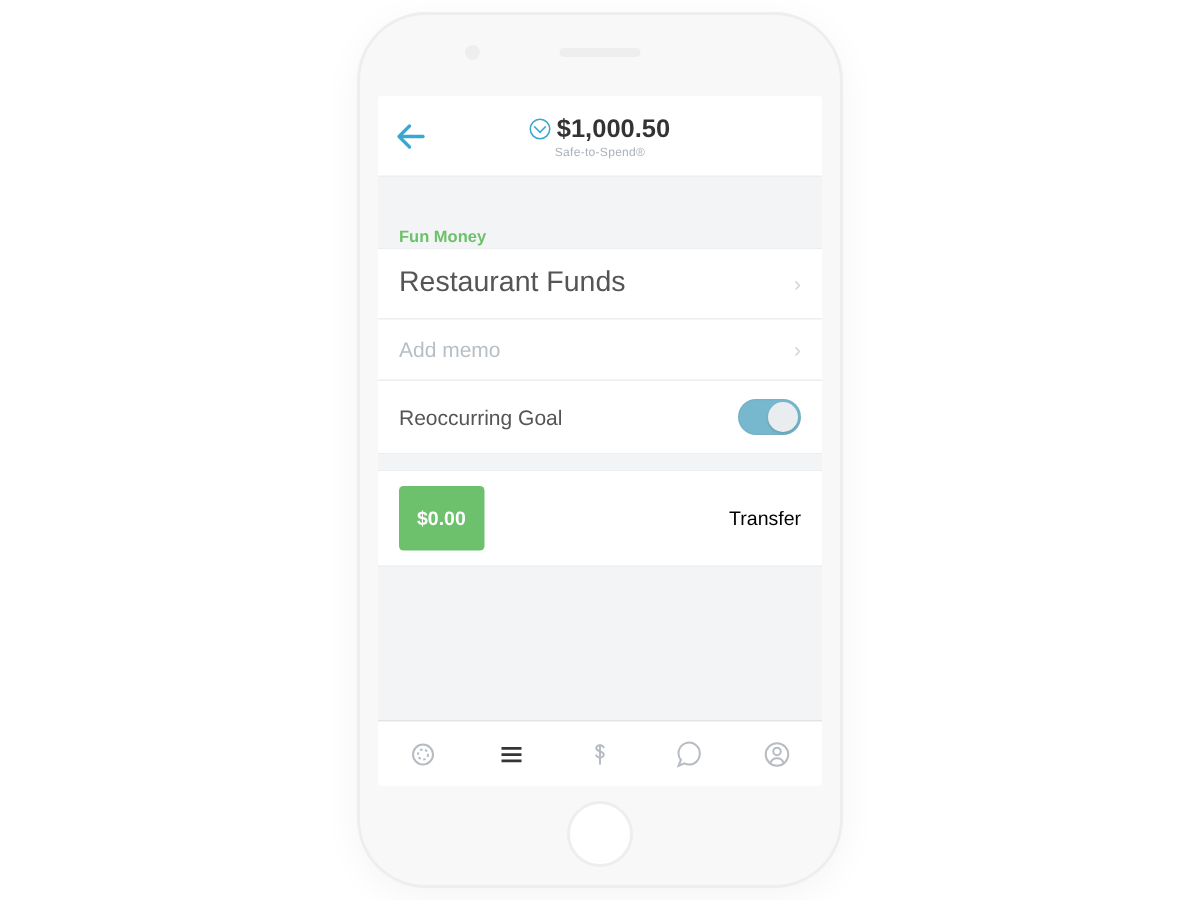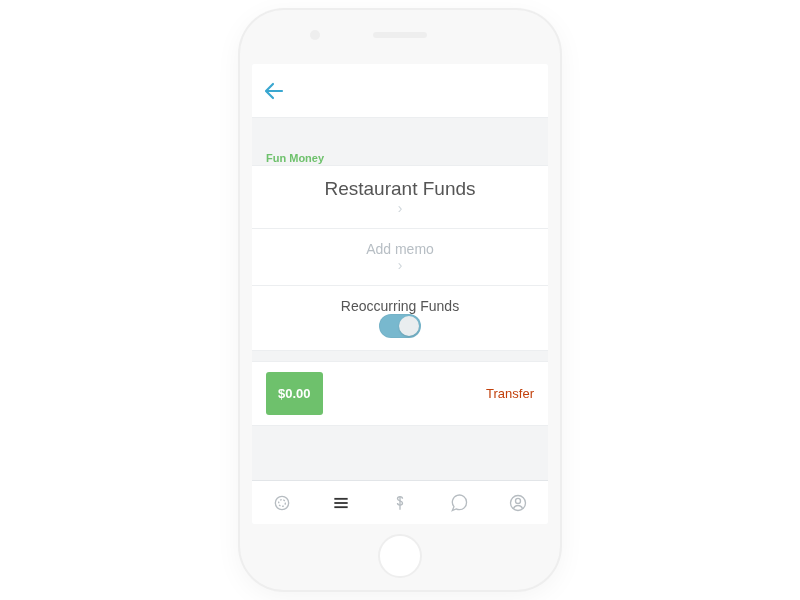--- a/index.html
+++ b/index.html
@@ -68,21 +68,20 @@
   
   .cat {
     padding: 6px 14px 2px; font-size: 11px; font-weight: 600; color: #6ec16c; margin-top: 28px;
   }
 
   
   .row {
     background: #fff; border-top: 1px solid #eceef0; border-bottom: 1px solid #eceef0;
     padding: 12px 14px; display: flex; align-items: center; justify-content: space-between;
     margin-top: -1px;
-    flex-direction: column;
   }
   .row + .row { border-top: 1px solid #eceef0; align-items: center; }
   .row.title .label { font-size: 19px; color: #555; }
   .row.memo .label { font-size: 14px; color: #b7bec4; }
   .row.toggle .label { font-size: 14px; color: #555; }
   .chev { color: #cfd6db; font-size: 14px; }
   .switch {
     width: 42px; height: 24px; border-radius: 14px;
     background: #78b8ce; position: relative; cursor: pointer;
     box-shadow: inset 0 0 0 1px rgba(0,0,0,0.03);
@@ -95,21 +94,21 @@
 
   
   .bar {
     background: #fff; border-top: 1px solid #eceef0; border-bottom: 1px solid #eceef0;
     margin-top: 10px; padding: 10px 14px; display: flex; align-items: center; justify-content: space-between;
   }
   .pill {
     background: #6ec16c; color: #fff; font-size: 13px; font-weight: 600;
     padding: 14px 12px; border-radius: 3px; cursor: pointer;
   }
-  .transfer { color: #c2410c; font-size: 13px; cursor: pointer; }
+  .transfer { color: #000000; font-size: 13px; cursor: pointer; }
 
   .flexfill { flex: 1; }
 
   
   .tabs {
     height: 44px; background: #fff; border-top: 1px solid #e2e5e8;
     display: flex; align-items: center; justify-content: space-around;
     color: #b6bcc1;
   }
   .tab { width: 28px; height: 28px; display:flex; align-items:center; justify-content:center; cursor:pointer; }
@@ -126,36 +125,43 @@
 
   <div class="screen">
 
     <div class="hdr">
       <div class="back">
         <svg viewBox="0 0 24 24" fill="none" stroke="currentColor" stroke-width="2.2" stroke-linecap="round" stroke-linejoin="round">
           <line x1="20" y1="12" x2="5" y2="12"></line>
             <polyline points="11 5 4 12 11 19"></polyline>
         </svg>
       </div>
+      <div class="hdr-center">
+        <div class="balance-row">
+          <span class="balance-icon"></span>
+          <span class="balance-amount">$1,000.50</span>
+        </div>
+        <div class="balance-sub">Safe-to-Spend®</div>
+      </div>
     </div>
 
     <div class="cat">Fun Money</div>
 
     <div class="row title">
       <span class="label">Restaurant Funds</span>
       <span class="chev">›</span>
     </div>
 
     <div class="row memo">
       <span class="label">Add memo</span>
       <span class="chev">›</span>
     </div>
 
     <div class="row toggle">
-      <span class="label">Reoccurring Funds</span>
+      <span class="label">Reoccurring Goal</span>
       <div class="switch">
         <div class="knob"></div>
       </div>
     </div>
 
     <div class="bar">
       <div class="pill">$0.00</div>
       <div class="transfer">Transfer</div>
     </div>
 

